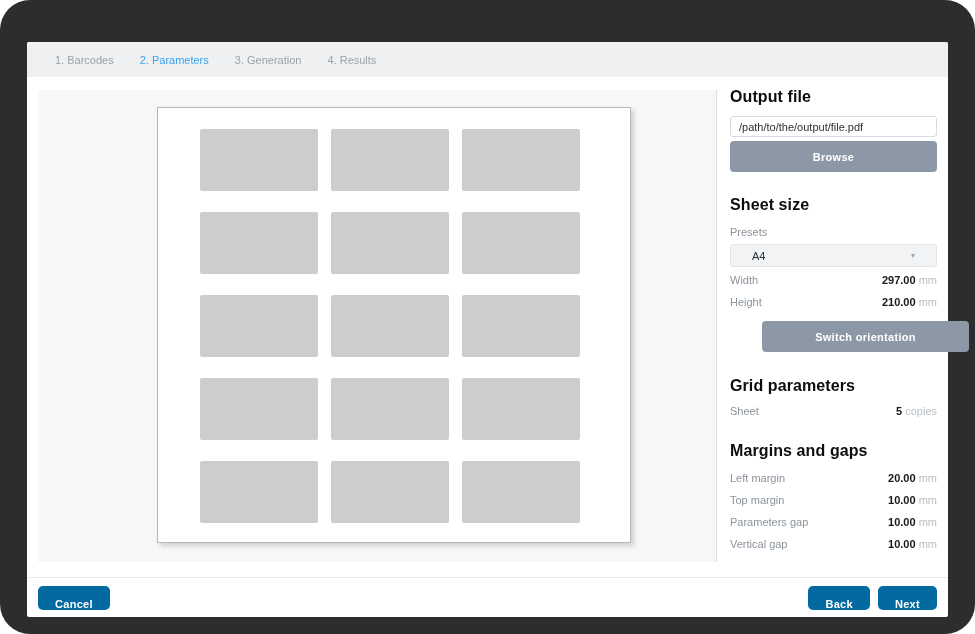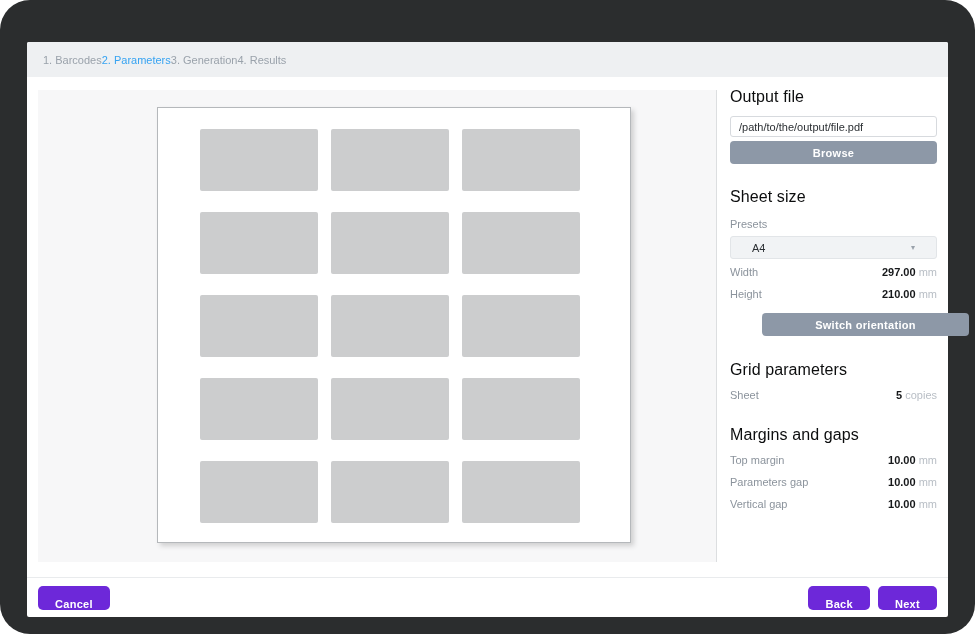--- a/index.html
+++ b/index.html
@@ -6,43 +6,43 @@
   html,body { width:975px; height:634px; overflow:hidden; background:#ffffff;
               font-family:"Liberation Sans", sans-serif; }
 
   .frame { position:absolute; inset:0; background:#2b2d2e; border-radius:30px; }
 
   .window { position:absolute; left:27px; top:42px; width:921px; height:575px;
             background:#ffffff; border-radius:2px; }
 
   
   .stepbar { position:absolute; left:0; top:0; right:0; height:35px; background:#eef0f2;
-             display:flex; align-items:center; padding-left:16px;
+             display:flex; align-items:center; gap:26px; padding-left:28px;
              font-size:11px; color:#9aa2ab; border-radius:2px 2px 0 0; }
   .step { cursor:default; }
   .step.active { color:#36a3f2; }
 
   
   .preview { position:absolute; left:11px; top:48px; width:679px; height:472px;
              background:#f7f7f8; border-right:1px solid #dcdee0; }
   .sheet { position:absolute; left:119px; top:17px; width:474px; height:436px;
            background:#ffffff; border:1px solid #b5b8bb;
            box-shadow:3px 3px 5px rgba(0,0,0,0.16);
            padding:21px 0 0 42px; }
   .grid { display:grid; column-gap:13px; row-gap:21px; }
   .cell { width:118px; height:62px; background:#cccdce; border-radius:2px; }
 
   
   .panel { position:absolute; left:703px; top:44px; width:207px; }
-  .h1 { font-size:16px; font-weight:400; color:#0c0d0e; letter-spacing:0.1px; }
+  .h1 { font-size:16px; font-weight:700; color:#0c0d0e; letter-spacing:0.1px; }
   .h-output { margin-top:2px; }
   .path-input { margin-top:10px; width:100%; height:21px; border:1px solid #d7dade;
                 border-radius:3px; font-family:"Liberation Sans", sans-serif;
                 font-size:11px; color:#2b2f33; padding:0 8px; background:#fff; }
-  .btn-wide { margin-top:4px; width:100%; height:23px; background:#8d98a7; border:none;
+  .btn-wide { margin-top:4px; width:100%; height:31px; background:#8d98a7; border:none;
               border-radius:4px; color:#ffffff; font-family:"Liberation Sans", sans-serif;
               font-size:11px; font-weight:700; letter-spacing:0.3px; cursor:pointer; }
   .h-sheet { margin-top:24px; }
   .small-label { margin-top:12px; font-size:11px; color:#8b939c; }
   .select { margin-top:6px; width:100%; height:23px; background:#f1f3f5;
             border:1px solid #e2e5e8; border-radius:3px; display:flex;
             align-items:center; justify-content:space-between; padding:0 21px;
             font-size:11px; color:#2b2f33; cursor:pointer; }
   .chev { font-size:8px; color:#9aa2ab; }
   .row { display:flex; justify-content:space-between; align-items:baseline;
@@ -57,21 +57,21 @@
   .r-cols { margin-top:12px; }
   .r-rows { margin-top:10px; }
   .h-margins { margin-top:25px; }
   .r-m { margin-top:10px; }
   .r-m.first { margin-top:12px; }
 
   
   .footer { position:absolute; left:0; right:0; top:535px; height:40px;
             border-top:1px solid #e9ebed; display:flex; align-items:center;
             padding:0 11px; }
-  .btn { height:24px; padding:12px 17px; background:#6d28d9; border:none; border-radius:5px;
+  .btn { height:24px; padding:12px 17px; background:#0369a1; border:none; border-radius:5px;
          color:#ffffff; font-family:"Liberation Sans", sans-serif; font-size:11px;
          font-weight:700; letter-spacing:0.3px; cursor:pointer; }
   .spacer { flex:1; }
   .btn + .btn { margin-left:8px; }
 </style>
 </head>
 <body>
 
 <div class="frame">
   <div class="window">
@@ -127,20 +127,24 @@
       </div>
       <button class="btn-wide btn-switch">Switch orientation</button>
 
       <div class="h1 h-grid">Grid parameters</div>
       <div class="row r-rows">
         <span class="lbl">Sheet</span>
         <span><span class="val">5</span> <span class="unit">copies</span></span>
       </div>
 
       <div class="h1 h-margins">Margins and gaps</div>
+      <div class="row r-m first">
+        <span class="lbl">Left margin</span>
+        <span><span class="val">20.00</span> <span class="unit">mm</span></span>
+      </div>
       <div class="row r-m">
         <span class="lbl">Top margin</span>
         <span><span class="val">10.00</span> <span class="unit">mm</span></span>
       </div>
       <div class="row r-m">
         <span class="lbl">Parameters gap</span>
         <span><span class="val">10.00</span> <span class="unit">mm</span></span>
       </div>
       <div class="row r-m">
         <span class="lbl">Vertical gap</span>

